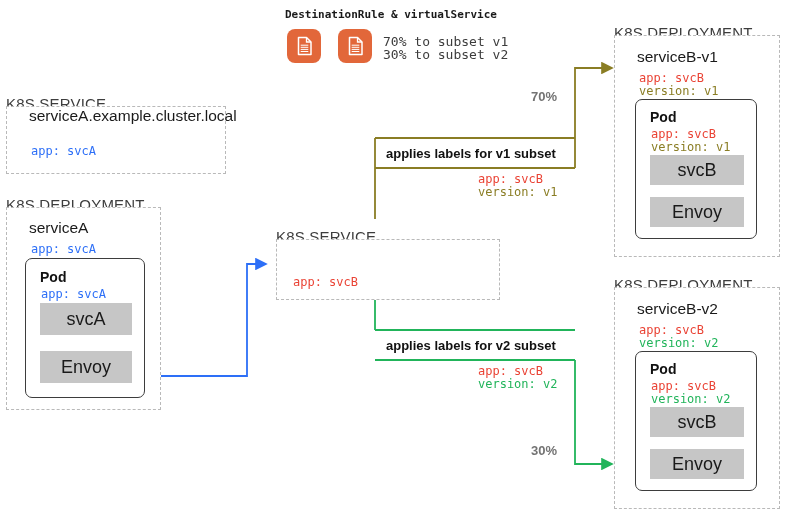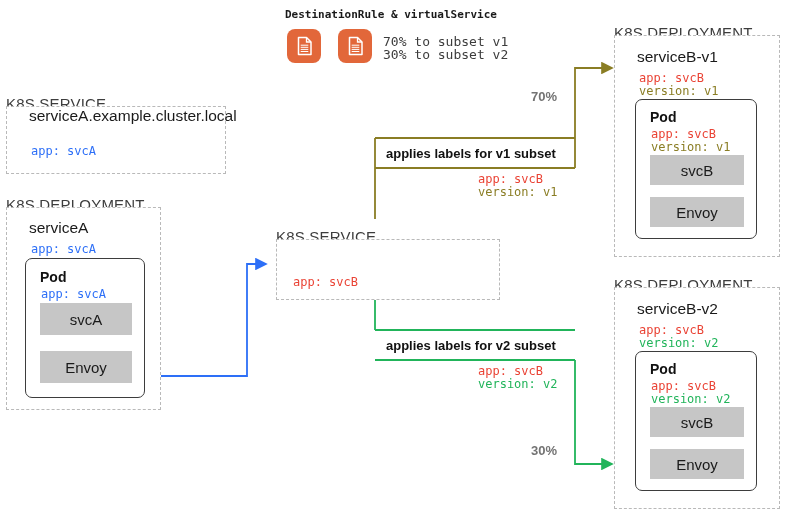--- a/index.html
+++ b/index.html
@@ -15,21 +15,21 @@
   .title-lg{position:absolute;font-size:15.5px;color:#1a1a1a;white-space:nowrap;}
   .title-md{position:absolute;font-size:14px;font-weight:bold;color:#111;white-space:nowrap;}
   .mono{font-family:"DejaVu Sans Mono","Liberation Mono",monospace;font-size:12px;font-weight:normal;
         white-space:pre;letter-spacing:0px;}
   .lbl{position:absolute;}
   .blue{color:#2d6ff7;}
   .red{color:#ea4335;}
   .olive{color:#8a7d24;}
   .green{color:#21b45a;}
   .gray-box{position:absolute;background:#c6c6c6;display:flex;align-items:center;justify-content:center;
-            font-size:15px;color:#1a1a1a;}
+            font-size:18px;color:#1a1a1a;}
   .pct{position:absolute;font-size:13px;font-weight:bold;color:#737373;white-space:nowrap;text-align:right;}
   .subset-label{position:absolute;font-size:13px;font-weight:bold;color:#111;white-space:nowrap;
                 background:#fff;padding:0 4px;}
   .hdr-mono{position:absolute;font-family:"DejaVu Sans Mono","Liberation Mono",monospace;
             font-size:11px;font-weight:bold;color:#1a1a1a;white-space:nowrap;}
   .doc-mono{position:absolute;font-family:"DejaVu Sans Mono","Liberation Mono",monospace;
             font-size:13px;color:#3c3c3c;white-space:pre;line-height:13px;}
   .docicon{position:absolute;width:34px;height:34px;border-radius:8px;background:#e2673a;}
   svg.lines{position:absolute;left:0;top:0;width:788px;height:510px;pointer-events:none;}
 </style>

